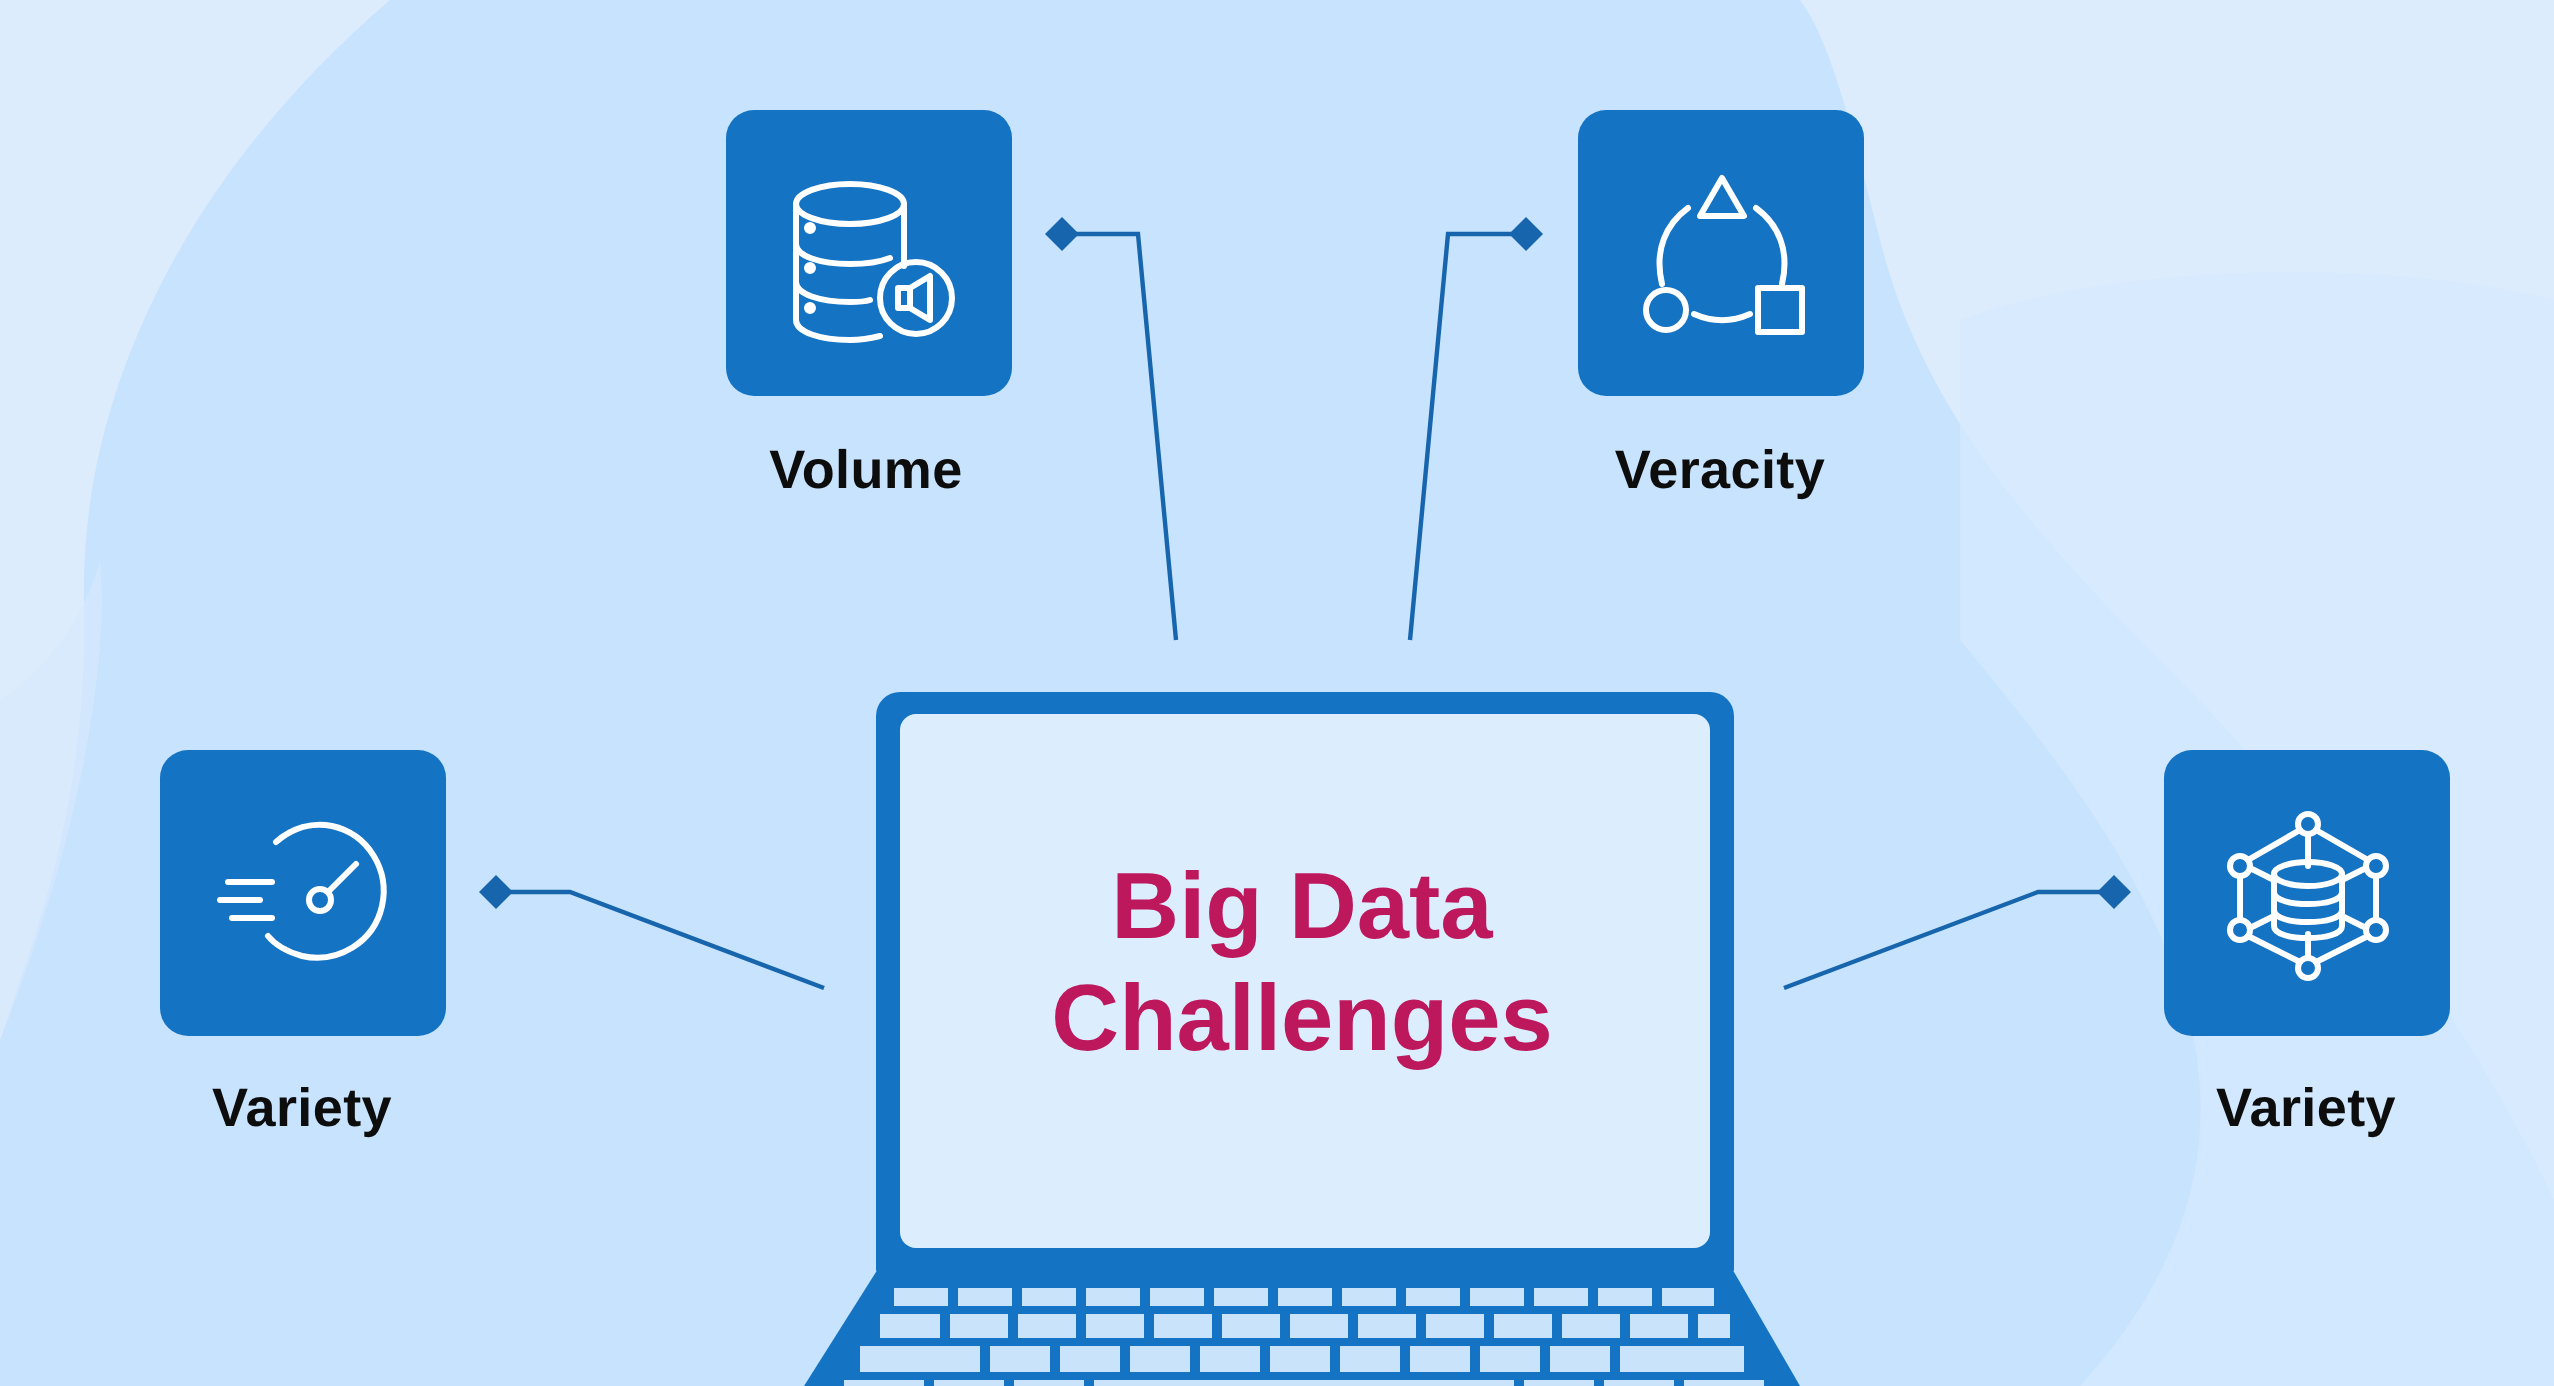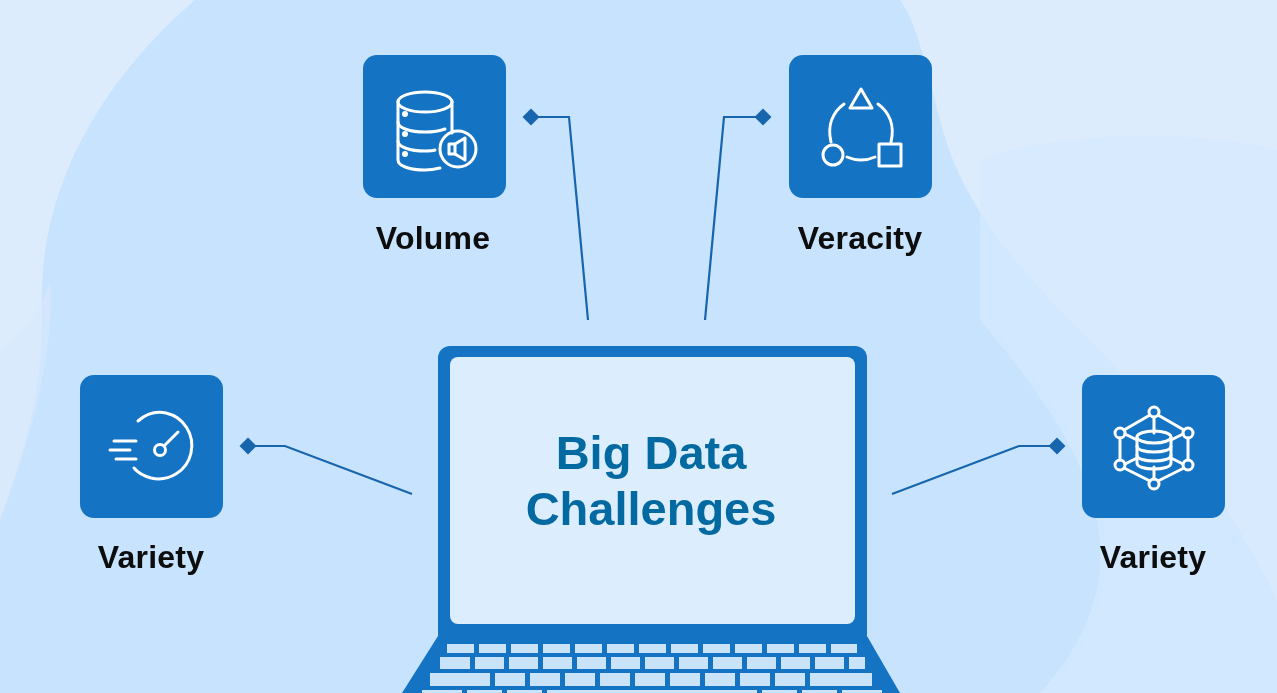--- a/index.html
+++ b/index.html
@@ -9,27 +9,27 @@
     font-family: "Liberation Sans", "DejaVu Sans", sans-serif;
   }
   .bg { position: absolute; inset: 0; }
   .tile {
     position: absolute; width: 143px; height: 143px;
     background: #1473c3; border-radius: 14px;
     display: flex; align-items: center; justify-content: center;
   }
   .tile svg { width: 100px; height: 100px; }
   .label {
-    position: absolute; font-weight: 700; font-size: 32px; color: #0d0d0d;
+    position: absolute; font-weight: 700; font-size: 27px; color: #0d0d0d;
     text-align: center; width: 200px; letter-spacing: 0.2px;
   }
   .laptop { position: absolute; left: 0; top: 0; }
   .title {
     position: absolute; left: 450px; top: 425px; width: 402px;
-    text-align: center; font-weight: 700; font-size: 47px; line-height: 56px; color: #0369a1;
+    text-align: center; font-weight: 700; font-size: 47px; line-height: 56px; color: #be185d;
   }
   .connectors { position: absolute; inset: 0; pointer-events: none; }
 </style>
 </head>
 <body>
 
 <svg class="bg" width="1277" height="693" viewBox="0 0 1277 693">
   <rect width="1277" height="693" fill="#dcecfd"></rect>
   <path d="M195,0 C90,90 40,200 42,300 C44,400 20,460 0,520 L0,693 L1277,693 L1277,600 C1230,500 1150,400 1080,330 C1010,260 960,200 940,120 C925,60 915,20 900,0 Z" fill="#c7e3fd"></path>
   <path d="M980,160 C1060,130 1200,130 1277,150 L1277,693 L1040,693 C1160,560 1080,440 980,320 Z" fill="#d6e9fd" opacity="0.7"></path>

